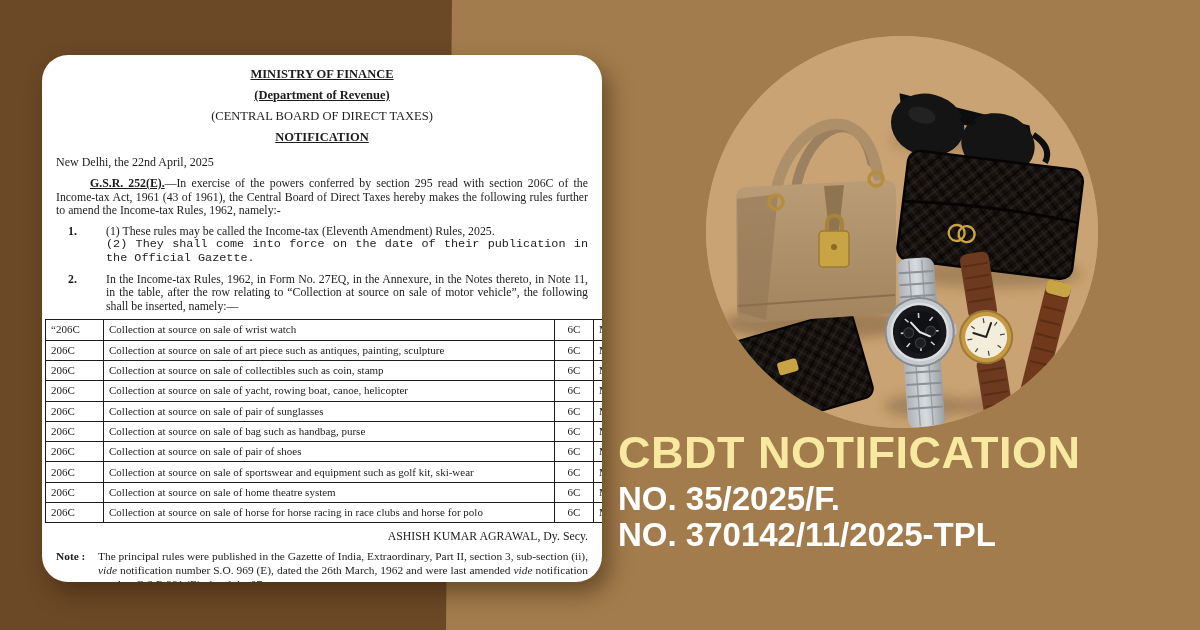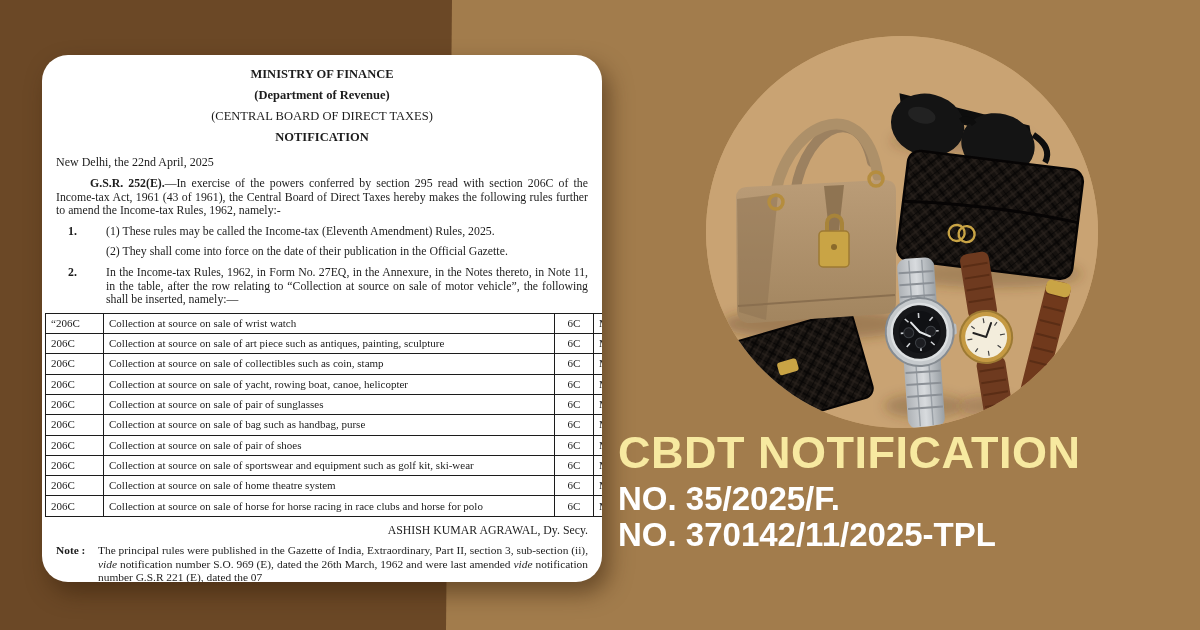--- a/index.html
+++ b/index.html
@@ -4,28 +4,28 @@
 <style>
   html,body{margin:0;padding:0;background:#5a3d1f;}
   .canvas{position:relative;width:1200px;height:630px;overflow:hidden;background:#A27C4C;font-family:"Liberation Serif",serif;}
   .bg-dark{position:absolute;left:0;top:0;width:100%;height:100%;background:#6B4826;
            clip-path:polygon(0 0,452px 0,446px 630px,0 630px);}
   
   .doc-card{position:absolute;left:42px;top:55px;width:560px;height:527px;background:#ffffff;
             border-radius:26px;box-shadow:7px 11px 22px rgba(50,28,8,.5);
             padding:6px 14px 0 14px;box-sizing:border-box;color:#1c1c1c;overflow:hidden;}
   .doc-h{text-align:center;font-size:12.5px;margin:6px 0 0 0;line-height:15px;}
-  .bold{font-weight:bold;}
+  .bold{font-weight:bold;text-decoration:underline;}
   .doc-date{text-align:left;font-size:12px;margin-top:10px;line-height:14px;}
   .para{font-size:11.8px;line-height:13.6px;text-align:justify;margin-top:8px;}
   .para.indent{text-indent:34px;}
   .item{display:flex;margin-top:7px;font-size:11.8px;line-height:13.6px;}
   .item-num{width:50px;padding-left:12px;font-weight:bold;box-sizing:border-box;flex:none;}
   .item-body{flex:1;text-align:justify;}
-  .item-body .sub + .sub{margin-top:7px;}
+  .item-body .sub + .sub{font-family:Liberation Mono, monospace;}
   table.tcs{border-collapse:collapse;width:550px;margin:6px 0 0 -11px;font-size:11px;table-layout:fixed;}
   table.tcs td{border:1px solid #1c1c1c;padding:2px 5px;height:15.3px;line-height:13px;overflow:hidden;white-space:nowrap;}
   td.c-sec{width:47px;}
   td.c-desc{width:440px;padding-left:8px;}
   td.c-6c{width:28px;text-align:center;padding:2px 2px;}
   td.c-code{width:35px;padding-left:6px;}
   .ref-line{text-align:right;font-size:11.8px;margin-top:6px;line-height:14px;}
   .sign-line{text-align:right;font-size:11.8px;margin-top:6px;line-height:14px;}
   .note{display:flex;font-size:11.4px;line-height:13.8px;margin-top:7px;}
   .note-label{font-weight:bold;flex:none;width:42px;}

